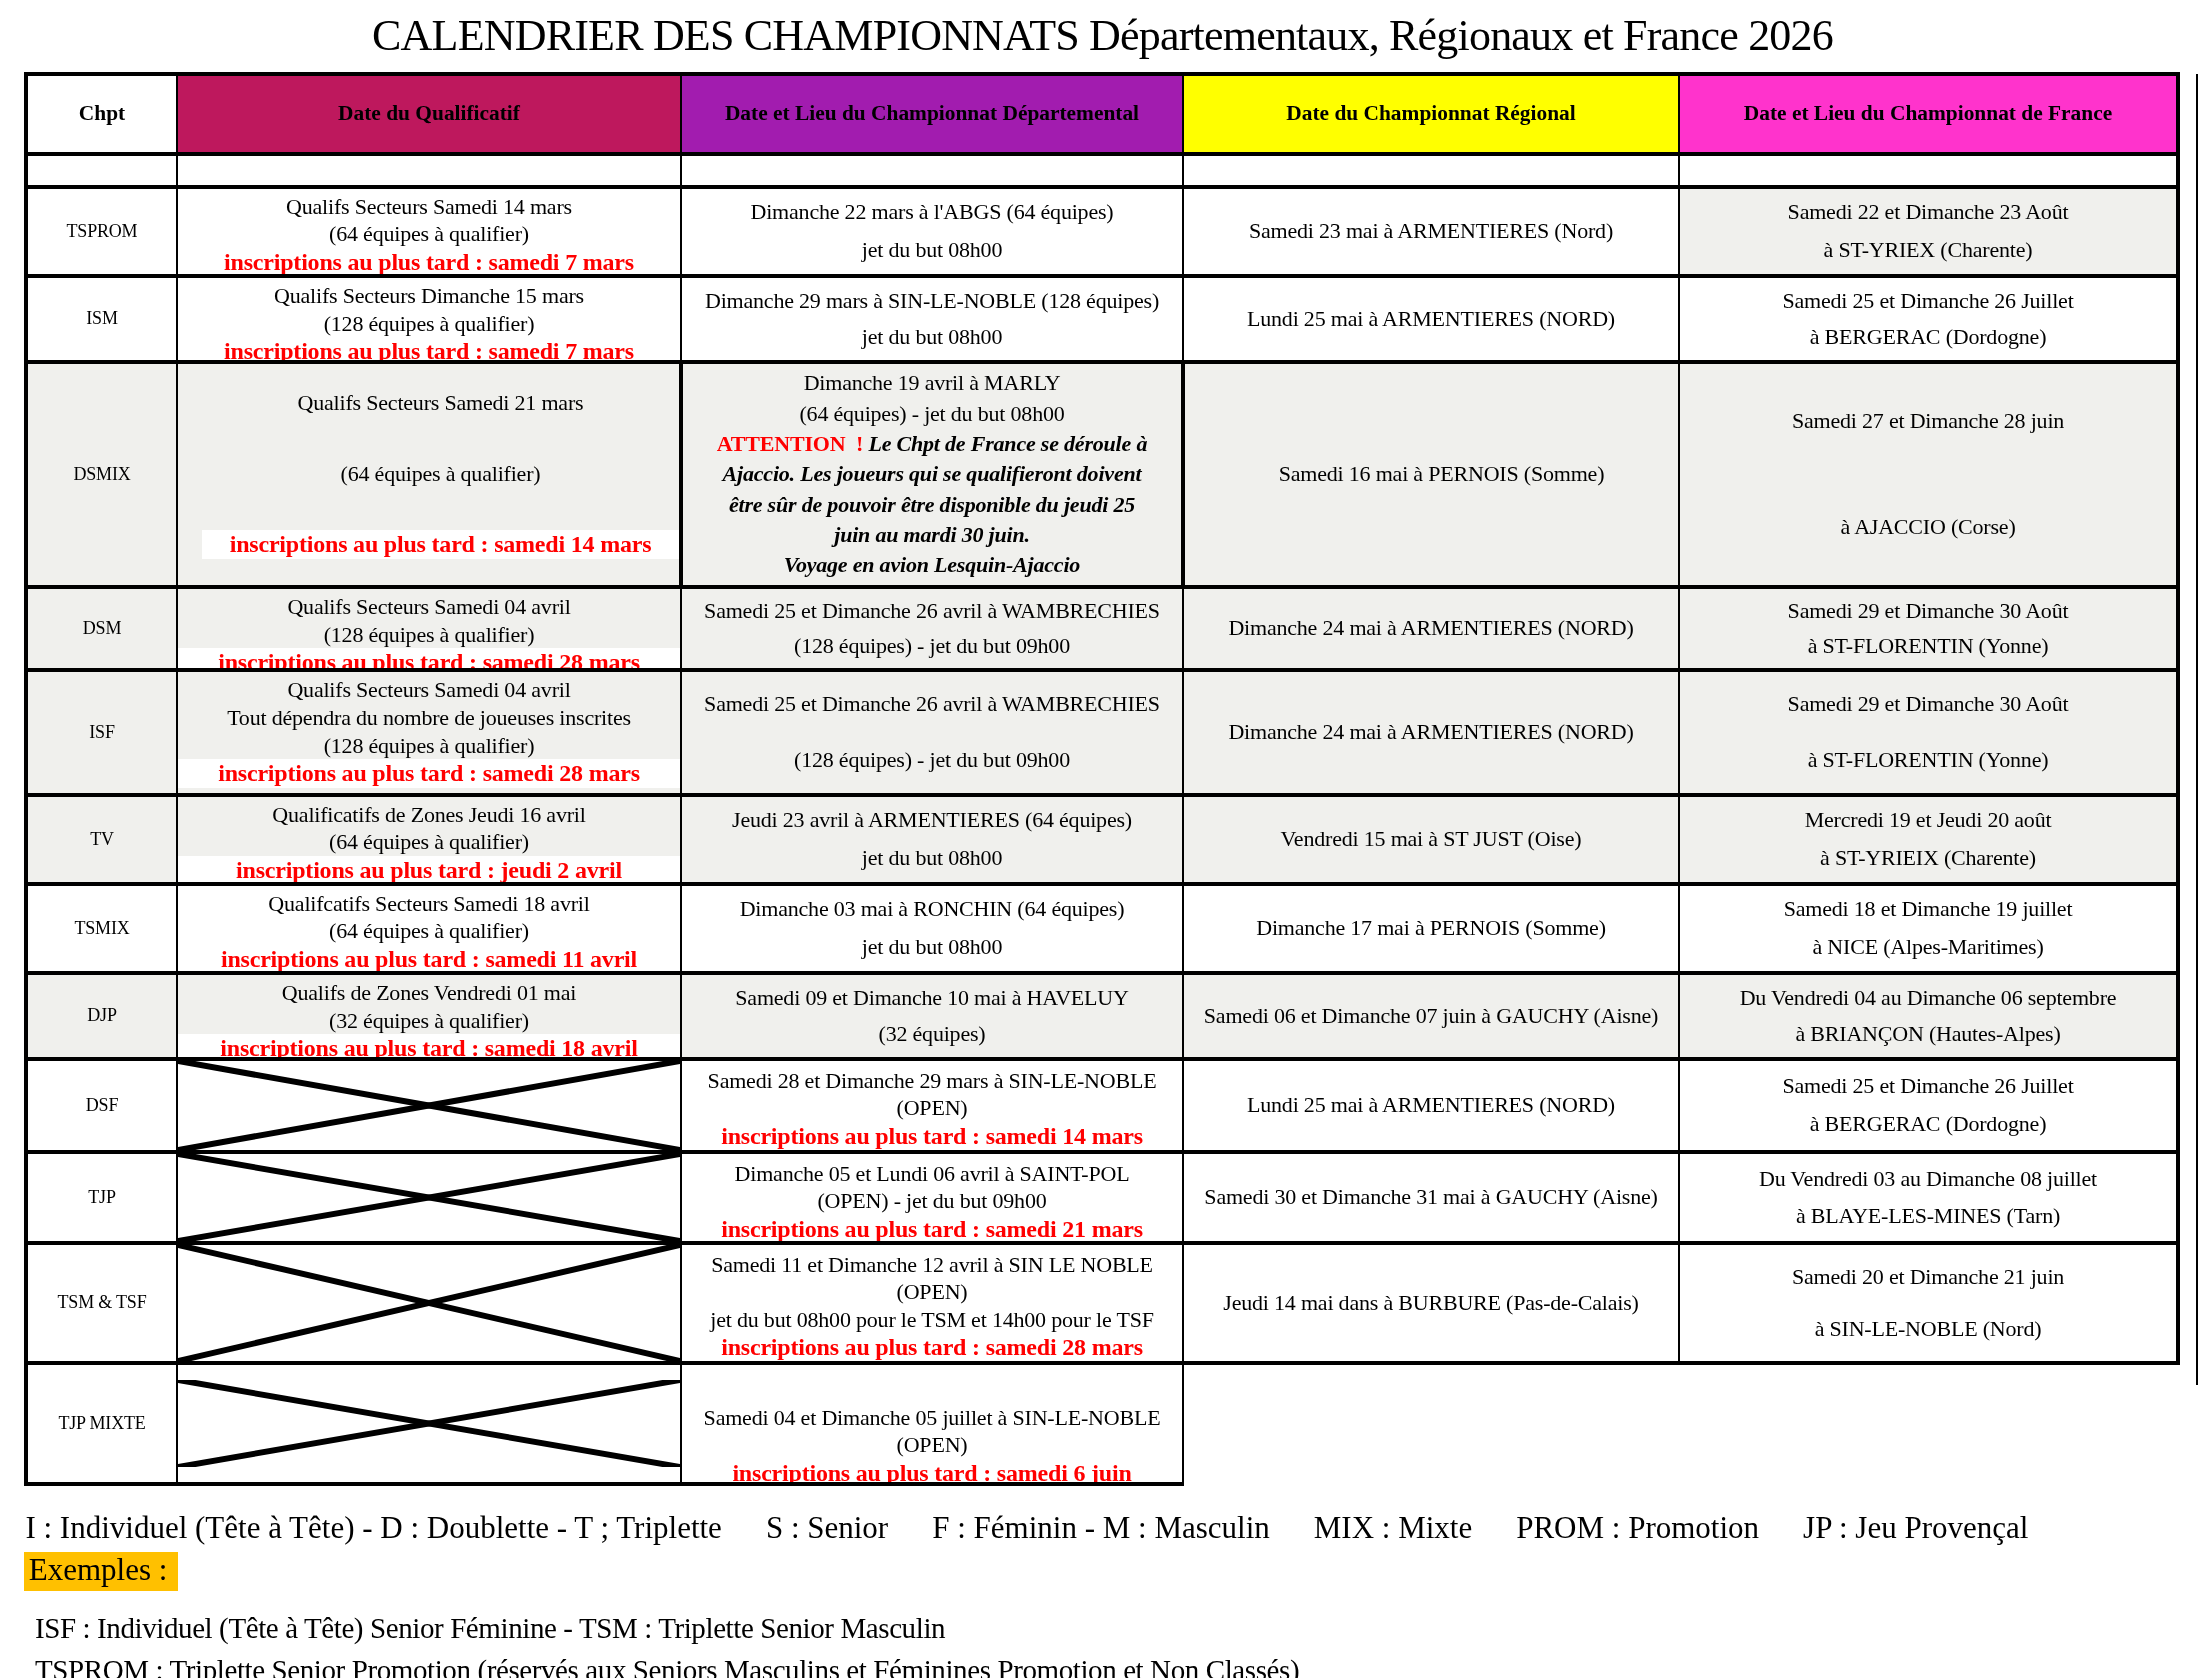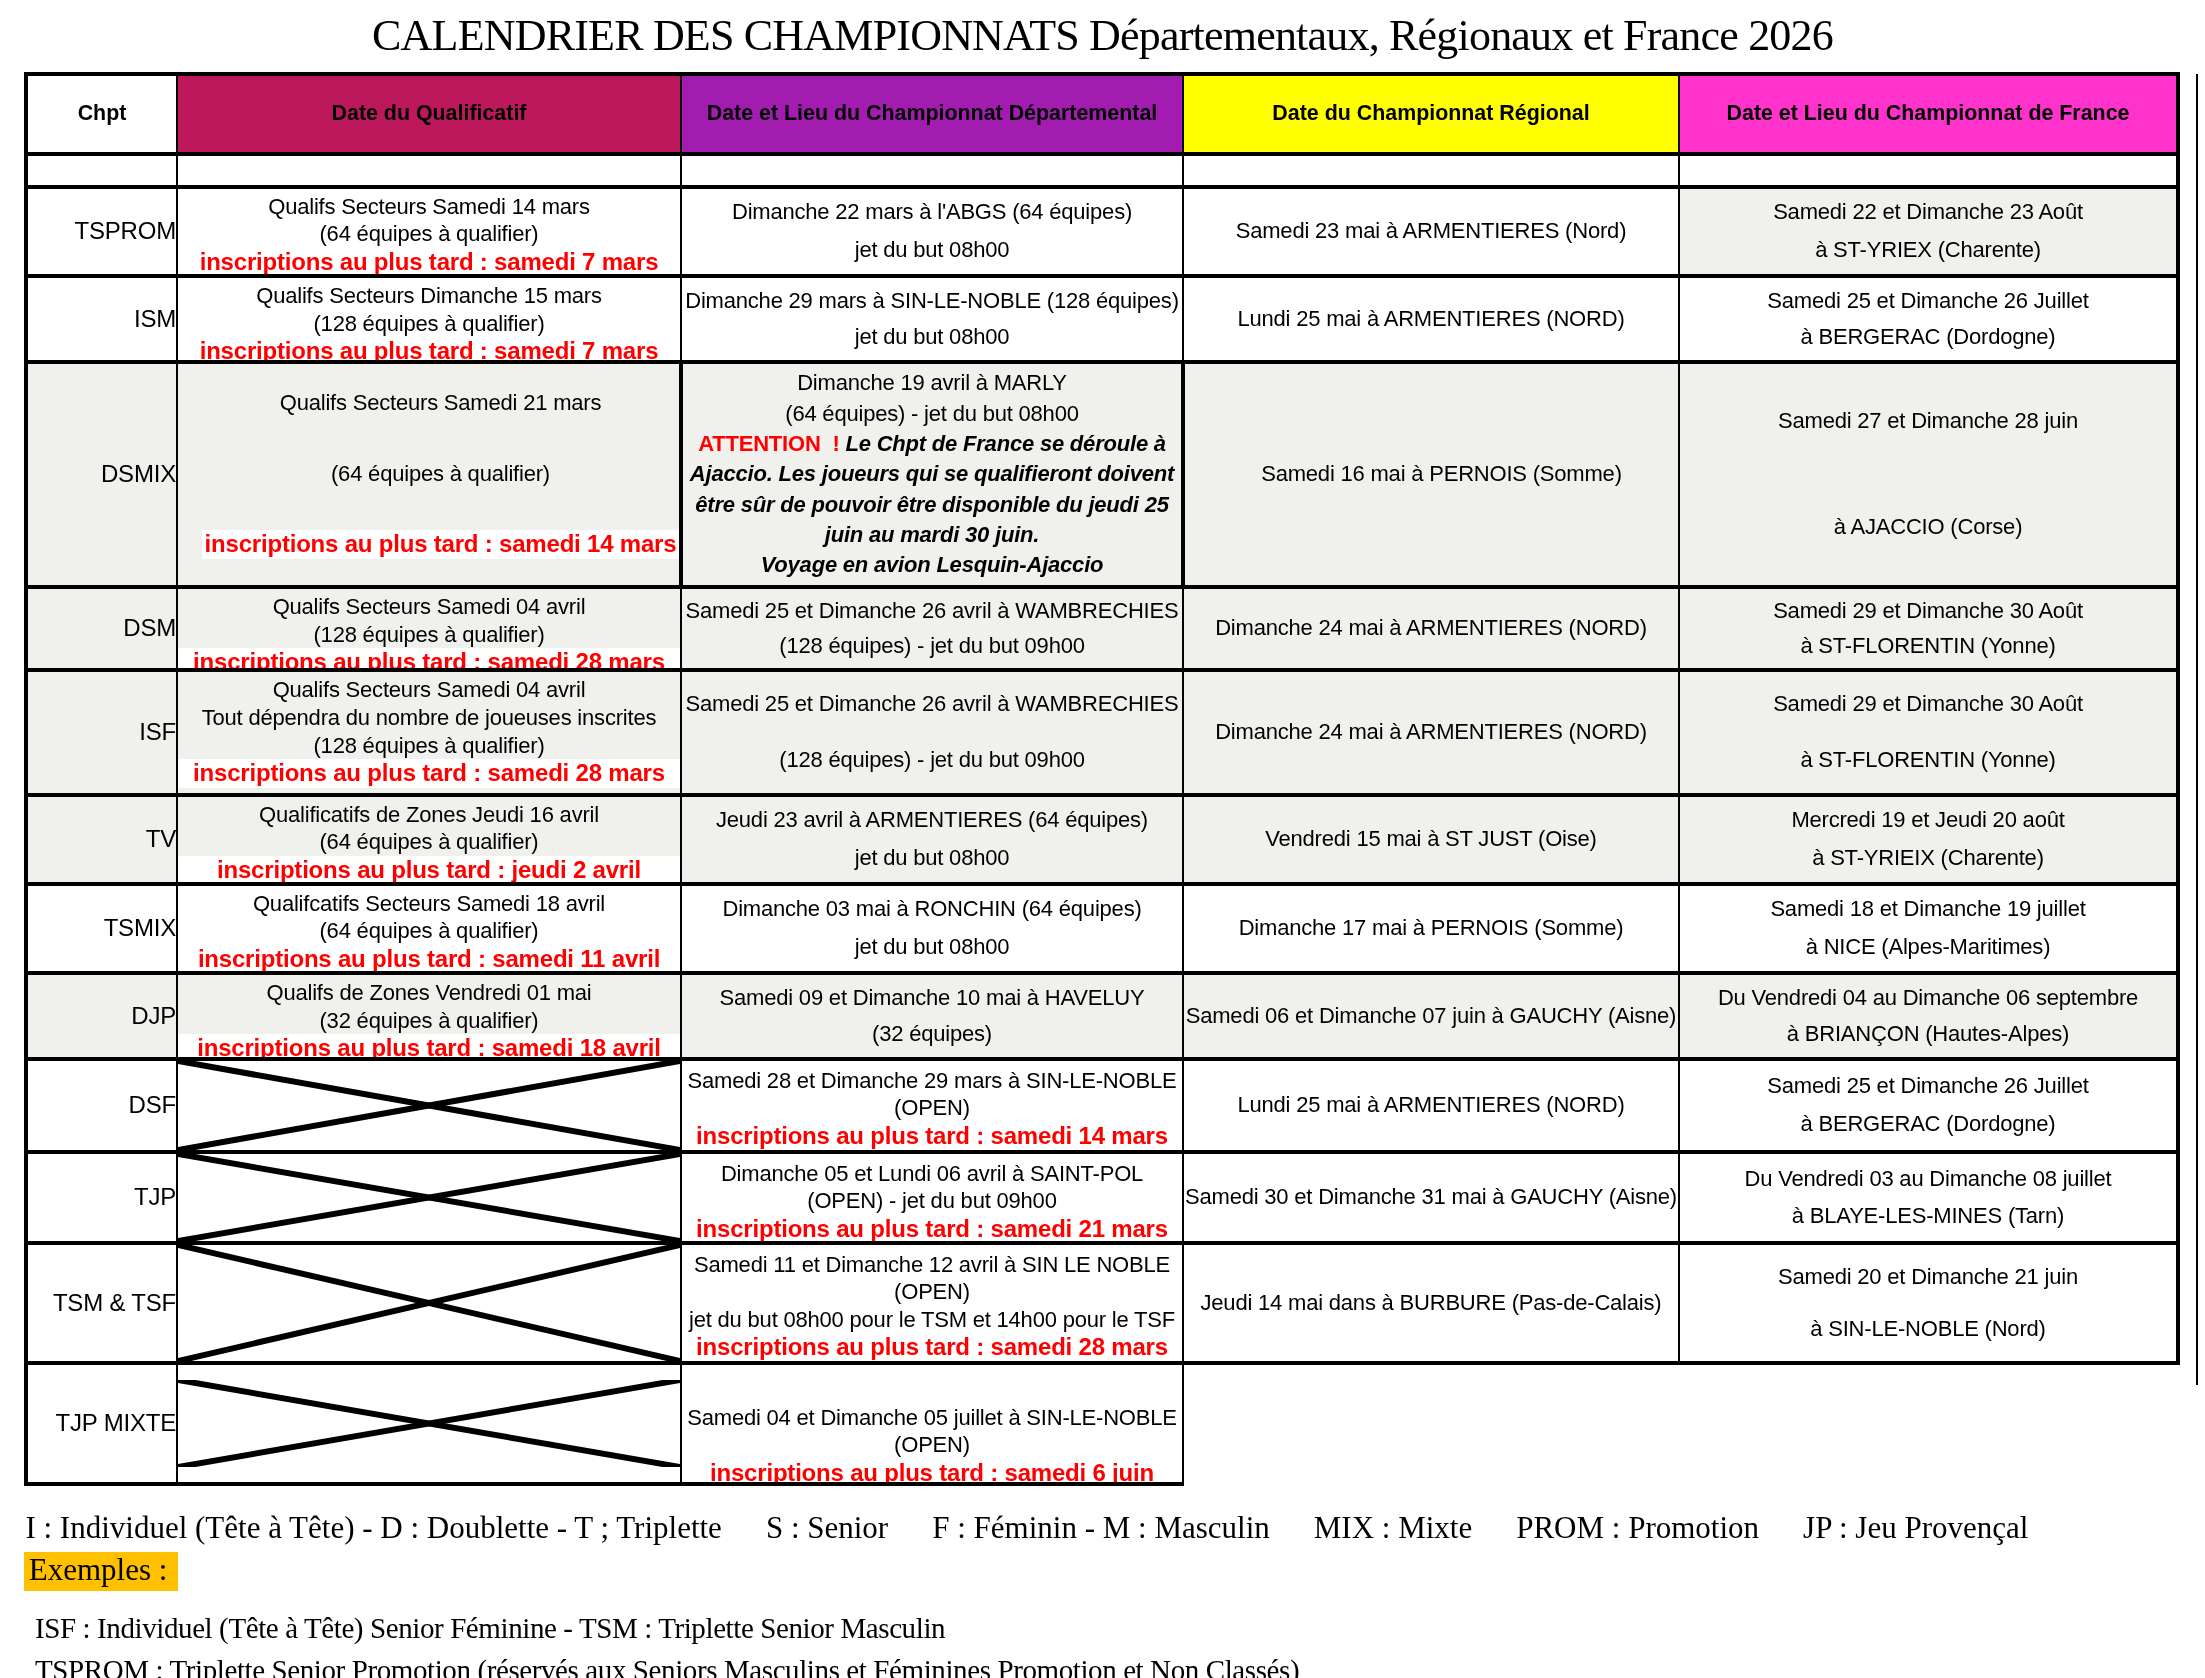--- a/index.html
+++ b/index.html
@@ -1,29 +1,29 @@
 <!DOCTYPE html>
 <html lang="fr" style="font-size:12.7px"><head>
 <meta charset="utf-8">
 <style>
   html,body{margin:0;padding:0;background:#fff;}
   body{width:2205px;height:1679px;font-family:"Liberation Sans",sans-serif;color:#000;}
   .page-title{font-family:"Liberation Serif",serif;font-size:44px;text-align:center;padding-top:9.5px;letter-spacing:-0.8px;}
-  .table-wrap{position:relative;margin:11px 0 0 24px;}
+  .table-wrap{position:relative;margin:11px 0 0 24px;font-family:Liberation Serif, serif;}
   table{border-collapse:collapse;table-layout:fixed;width:2153px;}
   th,td{border:2.4px solid #000;border-top-width:4px;border-bottom-width:4px;padding:0;vertical-align:middle;overflow:hidden;}
   thead th{border-top-width:4.8px;height:76px;font-size:21.4px;font-weight:bold;text-align:center;}
   .col-first{border-left-width:4.8px;}
   .col-last{border-right-width:4.8px;}
   .row-last{border-bottom-width:4.8px;}
   tr.spacer td{height:29px;background:#fff;}
   tr.row.shaded td{background:#F0F0ED;}
   td.shade-bg{background:#F0F0ED;}
   td.c-none{border:none;background:#fff;}
-  .chpt-label{font-size:24px;text-align:right;letter-spacing:-0.2px;}
+  .chpt-label{font-size:18px;text-align:center;letter-spacing:-0.2px;}
   .cellbox{display:flex;flex-direction:column;justify-content:space-around;align-items:center;width:100%;margin:0 auto;padding:3.2px 0;box-sizing:border-box;}
   .line{font-size:22px;line-height:1.25;text-align:center;letter-spacing:-0.2px;width:100%;}
   .red-note{color:#FF0000;font-weight:bold;font-size:24px;line-height:1.2;text-align:center;width:100%;letter-spacing:-0.2px;}
   .red-note.on-shade{background:#FFFFFF;}
   td.c-dept.heavy{border-width:4px;}
   .attn .attn-label{color:#FF0000;font-weight:bold;font-size:22px;}
   .attn-text{font-weight:bold;font-style:italic;font-size:22px;}
   td.crossed{padding:0;}
   .cross-wrap{position:relative;width:100%;}
   .cross-wrap svg{position:absolute;left:0;top:0;width:100%;height:100%;display:block;}

